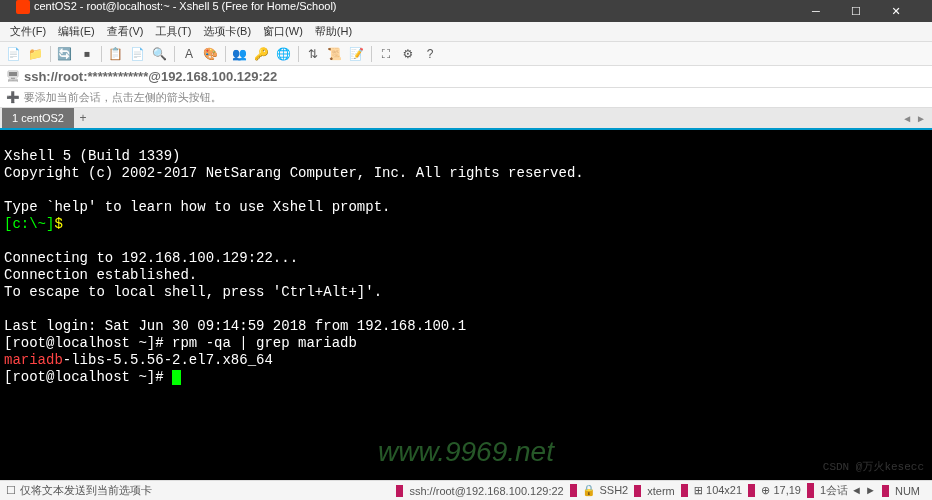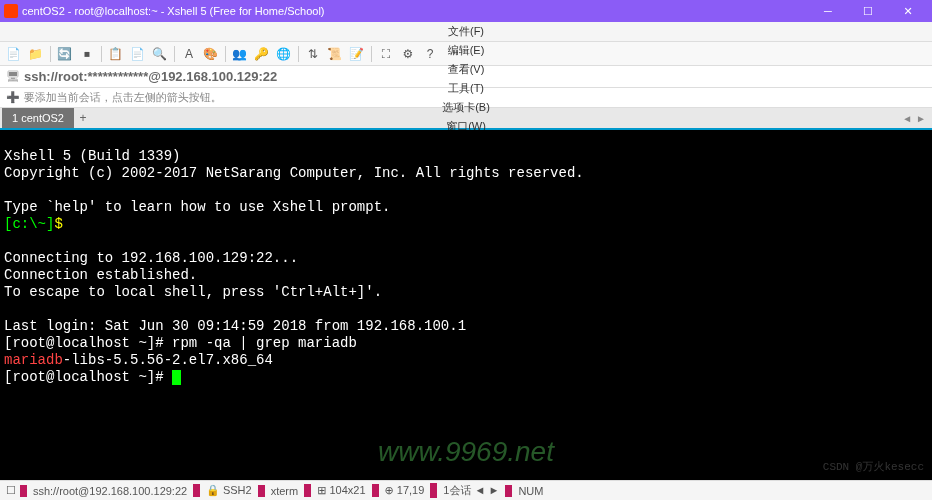--- a/index.html
+++ b/index.html
@@ -1,22 +1,22 @@
 <!DOCTYPE html>
 <html><head>
 <meta charset="utf-8">
 <style>
 * { margin: 0; padding: 0; box-sizing: border-box; }
 body { font-family: "Microsoft YaHei", "Segoe UI", sans-serif; font-size: 12px; background: #f0f0f0; overflow: hidden; width: 932px; height: 500px; }
-.titlebar { background: #8b5cf6; color: #fff; height: 22px; display: flex; align-items: center; padding: 0 4px; }
+.titlebar { background: #404040; color: #fff; height: 22px; display: flex; padding: 0 16px; }
 .titlebar-icon { width: 14px; height: 14px; margin-right: 4px; background: #ff3c00; border-radius: 2px; }
 .titlebar-text { flex: 1; font-size: 11px; }
 .win-controls { display: flex; gap: 0; }
 .win-btn { width: 40px; height: 22px; display: flex; align-items: center; justify-content: center; color: #fff; font-size: 11px; }
-.menubar { background: #f5f5f5; height: 20px; display: flex; align-items: center; padding: 0 4px; border-bottom: 1px solid #ddd; flex-direction: column; }
+.menubar { background: #f5f5f5; height: 20px; display: flex; align-items: center; padding: 0 4px; border-bottom: 1px solid #ddd; }
 .menu-item { padding: 2px 6px; font-size: 11px; color: #333; }
 .toolbar { background: #f8f8f8; height: 24px; display: flex; align-items: center; padding: 0 4px; gap: 2px; border-bottom: 1px solid #ddd; }
 .tool-btn { width: 20px; height: 20px; display: flex; align-items: center; justify-content: center; color: #555; font-size: 12px; }
 .tool-sep { width: 1px; height: 16px; background: #ccc; margin: 0 2px; }
 .addressbar { background: #fff; height: 22px; display: flex; align-items: center; padding: 0 6px; border-bottom: 1px solid #ddd; }
 .addr-icon { color: #888; margin-right: 4px; font-size: 11px; }
 .addr-text { font-size: 13px; color: #666; flex: 1; font-weight: bold; }
 .hintbar { background: #fff; height: 20px; display: flex; align-items: center; padding: 0 6px; border-bottom: 1px solid #ddd; font-size: 11px; color: #888; }
 .tabbar { background: #e8e8e8; height: 22px; display: flex; align-items: center; padding: 0 2px; border-bottom: 2px solid #0099cc; }
 .tab { background: #737373; color: #fff; padding: 3px 10px; font-size: 11px; display: flex; align-items: center; gap: 4px; height: 20px; }
@@ -118,20 +118,21 @@
 <span class="term-white">Last login: Sat Jun 30 09:14:59 2018 from 192.168.100.1</span>
 <span class="term-white">[root@localhost ~]# </span><span class="term-white">rpm -qa | grep mariadb</span>
 <span class="term-red">mariadb</span><span class="term-white">-libs-5.5.56-2.el7.x86_64</span>
 <span class="term-white">[root@localhost ~]# </span><span class="cursor"></span>
 <div class="watermark">www.9969.net</div>
 <div class="watermark2">CSDN @万火kesecc</div>
 </div>
 
 <div class="statusbar">
   <span style="margin-right:4px;">☐</span>
+  <span class="status-left">仅将文本发送到当前选项卡</span>
   <span class="status-seg">ssh://root@192.168.100.129:22</span>
   <span class="status-seg"><span>🔒</span> <span>SSH2</span></span>
   <span class="status-seg">xterm</span>
   <span class="status-seg">⊞ <span>104x21</span></span>
   <span class="status-seg">⊕ <span>17,19</span></span>
   <span class="status-seg">1会话 ◄ ►</span>
   <span class="status-seg">NUM</span>
 </div>
 
 </body></html>

